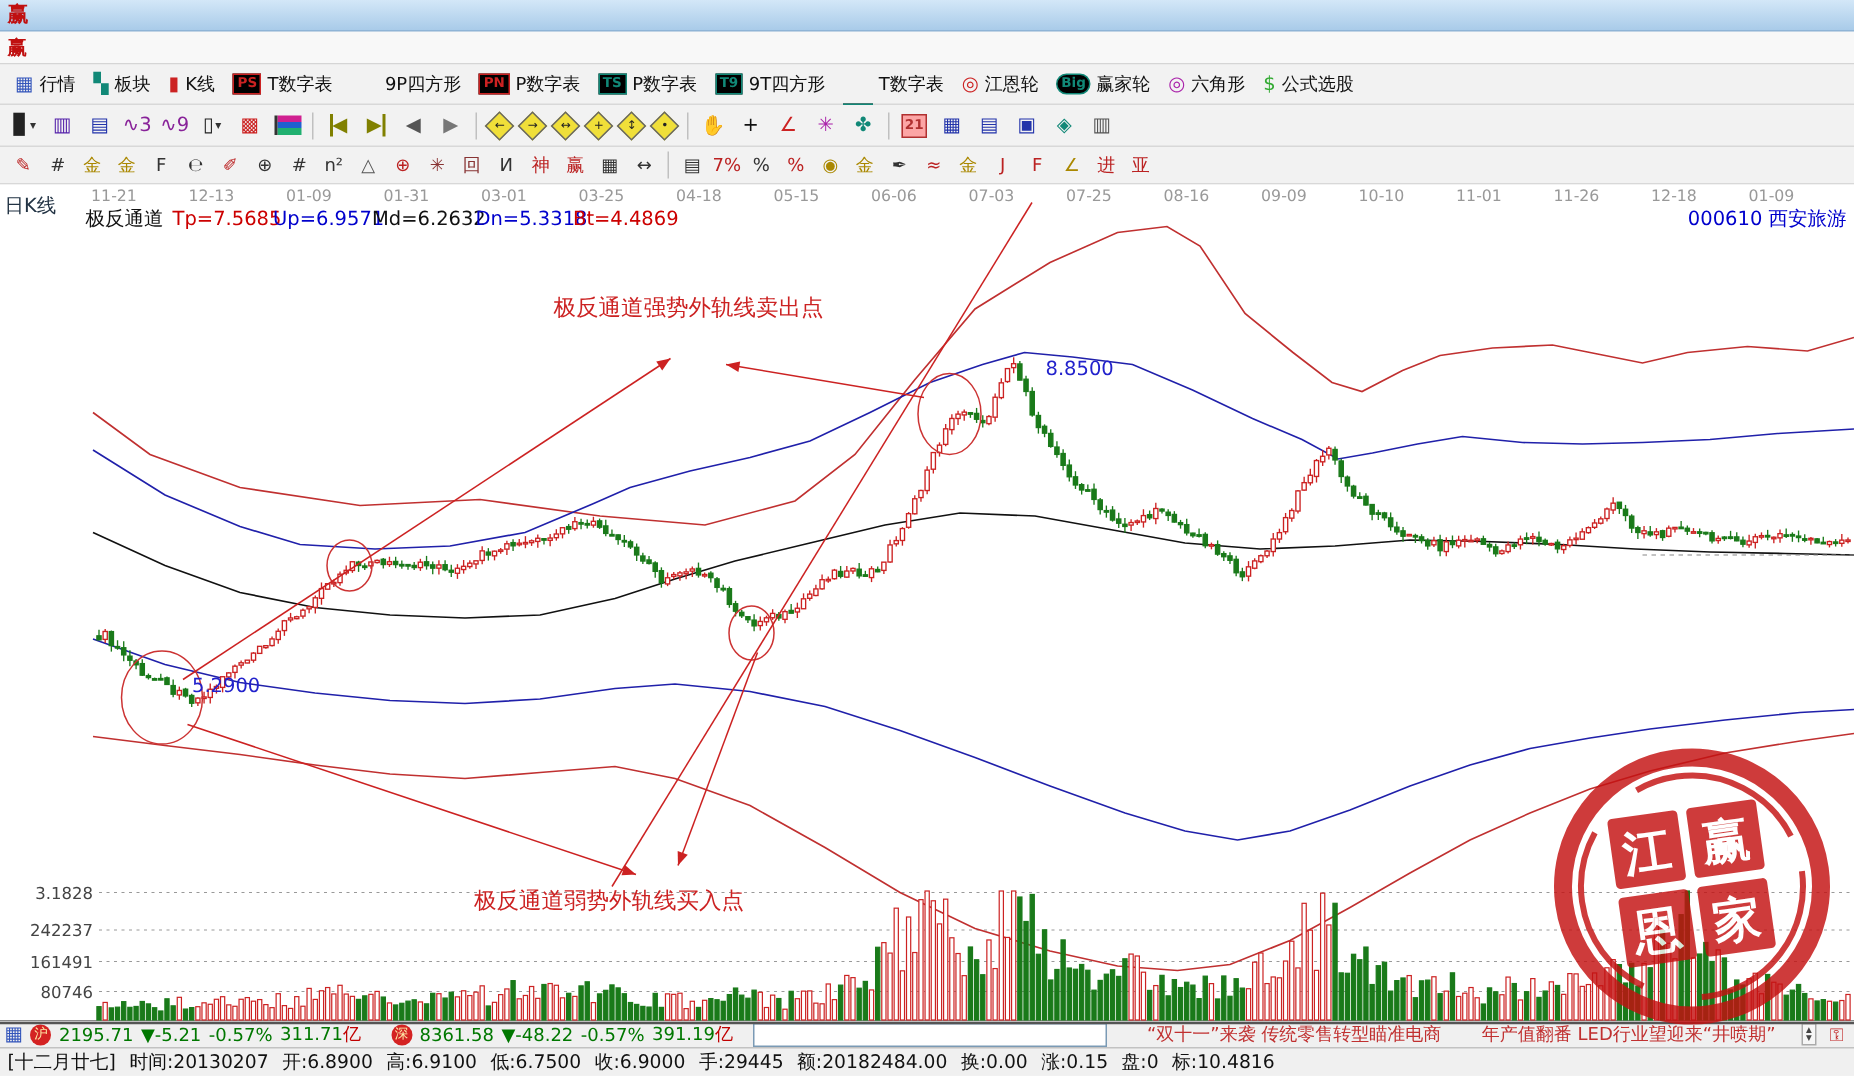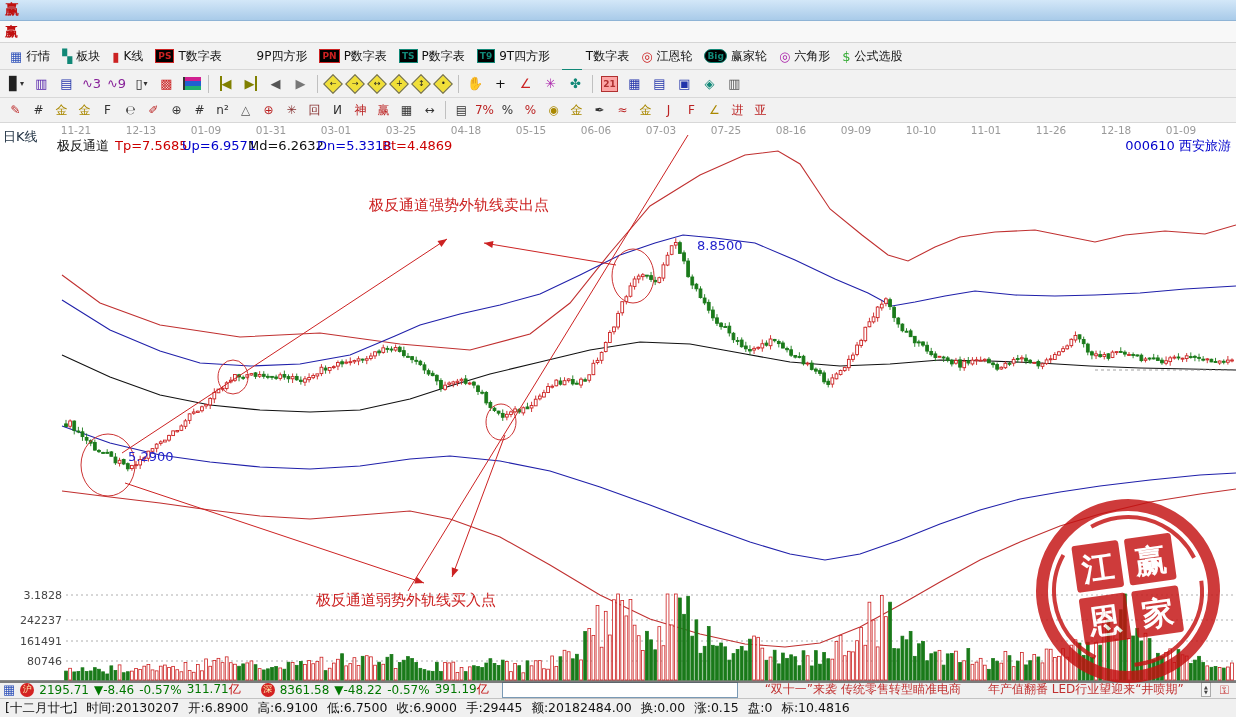--- a/index.html
+++ b/index.html
@@ -1233,21 +1233,21 @@
           <text x="-26.5" y="37" text-anchor="middle" font-size="32" font-weight="bold" fill="#ffffff" font-family="DejaVu Serif, Liberation Serif, serif">恩</text>
           <rect x="3" y="1" width="47" height="47" rx="3" fill="#c41111"></rect>
           <text x="26.5" y="37" text-anchor="middle" font-size="32" font-weight="bold" fill="#ffffff" font-family="DejaVu Serif, Liberation Serif, serif">家</text>
         </g>
       </svg>
   </div>
   <div class="status1">
     <span class="gridicon">▦</span>
     <span class="idxbadge">沪</span>
     <span class="grn">2195.71</span>
-    <span class="grn">▼-8.46</span>
+    <span class="grn">▼-5.21</span>
     <span class="grn">-0.57%</span>
     <span><span class="grn">311.71</span><span class="redtxt">亿</span></span>
     <span style="width:10px"></span>
     <span class="idxbadge">深</span>
     <span class="grn">8361.58</span>
     <span class="grn">▼-48.22</span>
     <span class="grn">-0.57%</span>
     <span><span class="grn">391.19</span><span class="redtxt">亿</span></span>
     <input class="tickerinput" value="" style="">
     <span class="news">“双十一”来袭  传统零售转型瞄准电商</span>

